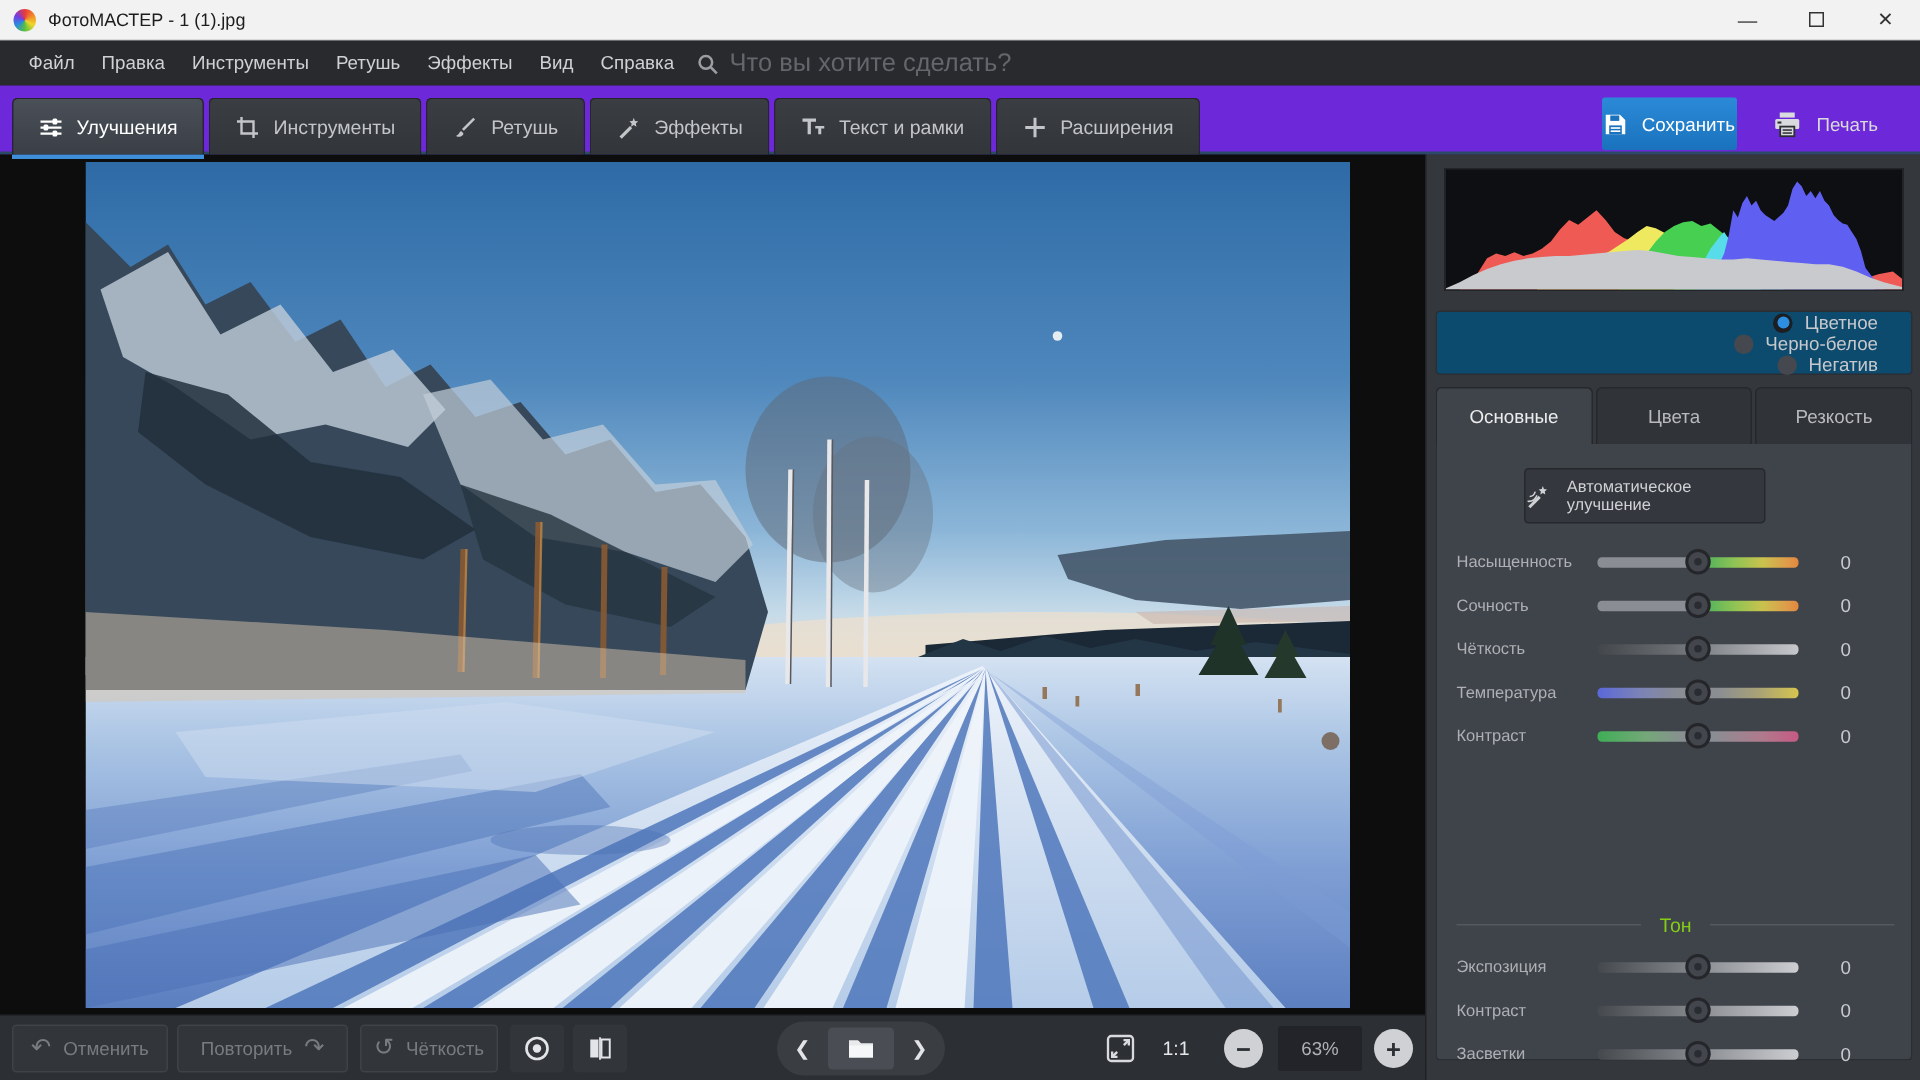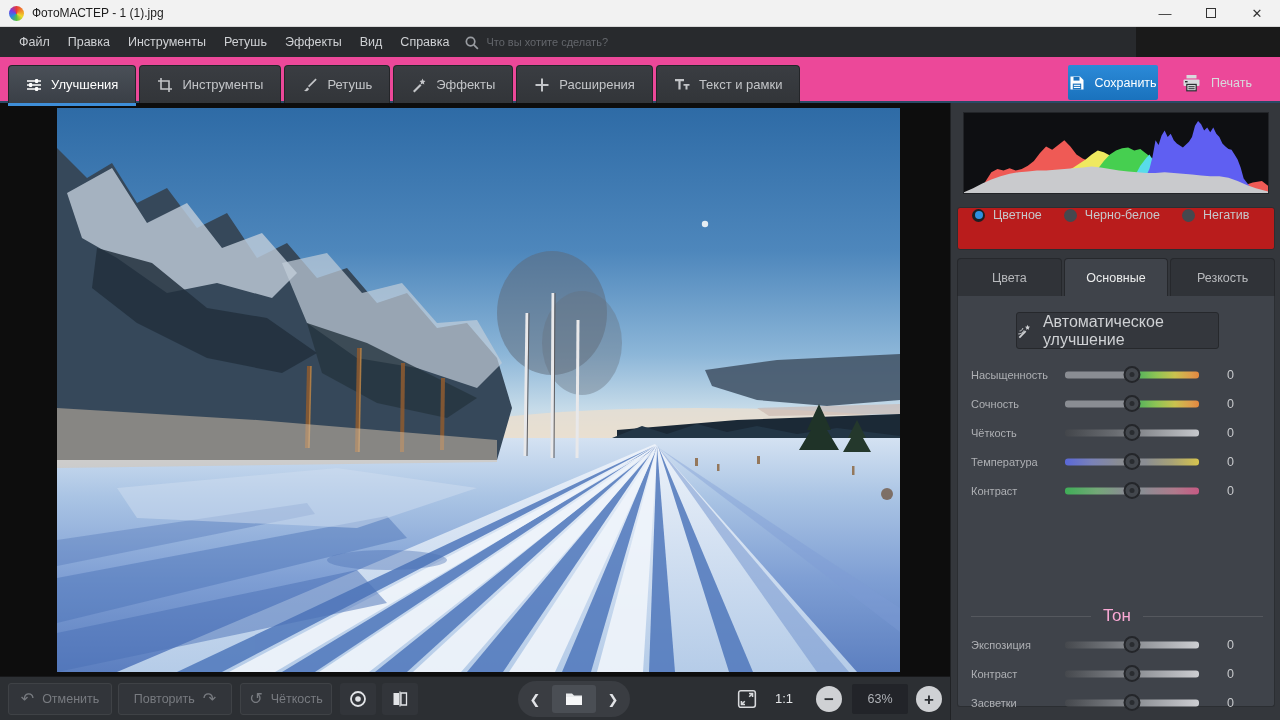--- a/index.html
+++ b/index.html
@@ -12,30 +12,30 @@
               background:#f2f2f2; display:flex; align-items:center; border-bottom:1px solid #d8d8d8; }
   .logo { width:15px; height:15px; border-radius:50%; margin:0 8px 0 9px;
           background:conic-gradient(#e83a3a,#f08a2a,#f0d82a,#58c040,#2a8ae0,#7a3ae0,#e83a3a); }
   .title-text { font-size:12px; color:#1c1c1c; }
   .win-controls { margin-left:auto; display:flex; height:100%; }
   .win-btn { width:46px; height:100%; display:flex; align-items:center; justify-content:center;
              color:#333; font-size:13px; cursor:default; }
   .win-btn .box { width:10px; height:10px; border:1px solid #333; display:block; }
 
   
-  .menubar { position:absolute; left:0; top:27px; width:1136px; height:30px;
+  .menubar { position:absolute; left:0; top:27px; width:1280px; height:30px;
              background:#282a2d; display:flex; align-items:center; padding-left:10px; }
   .menu-item { color:#cfd1d4; font-size:12.5px; padding:0 9px; height:100%;
                display:flex; align-items:center; cursor:default; }
   .menu-search { display:flex; align-items:center; gap:7px; margin-left:6px; }
-  .menu-search span { color:#63666b; font-size:11px; }
+  .menu-search span { color:#63666b; font-size:17px; }
 
   
   .tabbar { position:absolute; left:0; top:57px; width:1280px; height:46px;
-            background:#ec4899; display:flex; align-items:flex-end; padding-left:8px; }
+            background:#6d28d9; display:flex; align-items:flex-end; padding-left:8px; }
   .tabbar::after { content:""; position:absolute; left:0; bottom:0; width:1280px; height:2px;
                    background:#2a4a66; }
   .main-tab { position:relative; z-index:2; height:38px; display:flex; align-items:center; gap:9px;
               padding:0 17px; margin-right:3px; font-size:13px; color:#c3c5c8; cursor:default;
               background:linear-gradient(#3a3d42,#323539); border:1px solid #242629; border-bottom:none;
               border-radius:4px 4px 0 0; }
   .main-tab svg { width:16px; height:16px; }
   .main-tab.active { background:linear-gradient(#4a5058,#3a3f46); color:#fff;
                      box-shadow:0 3px 0 0 #3e8ed8; }
   .header-actions { position:absolute; right:14px; top:65px; display:flex; align-items:center; gap:10px; }
@@ -51,43 +51,43 @@
   .right-panel { position:absolute; left:950px; top:103px; width:330px; height:617px;
                  background:#34373c; border-left:1px solid #202225; }
 
   
   .hist-box { position:absolute; left:12px; top:9px; width:306px; height:82px;
               background:#0e0f12; border:1px solid #222428; }
   .hist-box svg { width:100%; height:100%; display:block; }
 
   
   .mode-box { position:absolute; left:6px; top:104px; width:318px; height:43px;
-              background:#b91c1c; border:1px solid #2b2e32; border-radius:3px;
-              display:flex; align-items:flex-start; padding-left:14px; }
+              background:#0c4a6e; border:1px solid #2b2e32; border-radius:3px;
+              display:flex; align-items:flex-end; padding-left:14px;flex-direction:column; }
   .radio-opt { display:flex; align-items:center; gap:8px; margin-right:22px; cursor:default; }
   .radio-dot { width:13px; height:13px; border-radius:50%; background:#45484e; position:relative; }
   .radio-opt.selected .radio-dot { background:#1c1e22; }
   .radio-opt.selected .radio-dot::after { content:""; position:absolute; left:2.5px; top:2.5px;
               width:8px; height:8px; border-radius:50%; background:#2e8fe0; }
   .radio-label { color:#c6c8cb; font-size:12.5px; }
 
   
   .panel-tabs { position:absolute; left:6px; top:155px; width:318px; height:38px; display:flex; gap:2px; }
   .panel-tab { flex:1; display:flex; align-items:center; justify-content:center;
                background:#303338; color:#b8bace; color:#b8babd; font-size:12.5px;
                border-radius:4px 4px 0 0; border:1px solid #26282c; border-bottom:none; cursor:default; }
   .panel-tab.active { background:#3f434a; color:#eceded; }
 
   
   .content-panel { position:absolute; left:6px; top:193px; width:318px; height:411px;
                    background:#3f434a; border-radius:0 0 3px 3px; border:1px solid #2b2e32; border-top:none; }
-  .auto-btn { position:absolute; left:58px; top:16px; width:203px; height:37px;
+  .auto-btn { position:absolute; left:58px; top:16px; width:161px; height:37px;
               background:#34373d; border:1px solid #26282c; border-radius:3px;
               display:flex; align-items:center; justify-content:flex-end; gap:9px;
-              color:#cfd1d4; font-size:16px; cursor:default; }
+              color:#cfd1d4; font-size:11px; cursor:default; }
 
   .slider-row { position:absolute; left:0; width:318px; height:29px; }
   .slider-label { position:absolute; left:13px; top:50%; transform:translateY(-50%);
                   color:#aeb0b4; font-size:11px; }
   .slider-track { position:absolute; left:107px; top:50%; transform:translateY(-50%);
                   width:134px; height:7px; border-radius:3px; cursor:default; }
   .slider-knob { position:absolute; left:50%; top:50%; transform:translate(-50%,-50%);
                  width:17px; height:17px; border-radius:50%; background:#43474d;
                  border:2px solid #24262a; }
   .slider-knob::after { content:""; position:absolute; left:4px; top:4px; width:5px; height:5px;
@@ -96,21 +96,21 @@
                   color:#c6c8cb; font-size:12.5px; }
   .track-saturation { background:linear-gradient(90deg,#8a8d93 0%,#8a8d93 49%,#57b35c 55%,#8ec454 68%,#c9c24e 82%,#de9c4b 94%,#e2873f 100%); }
   .track-clarity    { background:linear-gradient(90deg,#43464b 0%,#6a6d72 38%,#c6c8cc 100%); }
   .track-temperature{ background:linear-gradient(90deg,#5a68d8 0%,#7a82b8 20%,#8a8d93 40%,#8a8d93 60%,#a8a276 80%,#d6c44e 100%); }
   .track-tint       { background:linear-gradient(90deg,#3fae57 0%,#74a878 24%,#8a8d93 44%,#8a8d93 58%,#b07a8c 82%,#c65a84 100%); }
   .track-tone       { background:linear-gradient(90deg,#45484d 0%,#8e9196 55%,#cdced2 100%); }
 
   .tone-divider { position:absolute; left:0; top:310px; width:318px; height:20px;
                   display:flex; align-items:center; gap:12px; padding:0 13px; }
   .tone-divider .line { flex:1; height:1px; background:#55585e; }
-  .tone-divider .txt { color:#f9a8d4; font-size:17px; }
+  .tone-divider .txt { color:#84cc16; font-size:13px; }
 
   
   .toolbar { position:absolute; left:0; top:676px; width:950px; height:44px;
              background:#2c2f33; border-top:1px solid #17181a; }
   .tb-btn { position:absolute; top:6px; height:32px; background:#32353a; border:1px solid #3f4246;
             border-radius:3px; display:flex; align-items:center; justify-content:center; gap:8px;
             color:#787b80; font-size:12.5px; cursor:default; }
   .tb-icon-btn { position:absolute; top:6px; width:36px; height:32px; background:#32353a;
                  border-radius:3px; display:flex; align-items:center; justify-content:center; cursor:default; }
   .arrow-glyph { font-size:16px; line-height:1; }
@@ -206,33 +206,33 @@
           <svg viewBox="0 0 16 16" fill="currentColor">
             <path d="M2 14 L9 7 L10.5 8.5 L3.5 15.5 Z"></path>
             <path d="M11.5 1.5 L12.3 3.6 L14.4 3.9 L12.9 5.4 L13.3 7.5 L11.5 6.4 L9.7 7.5 L10.1 5.4 L8.6 3.9 L10.7 3.6 Z"></path>
           </svg>
         </span>
         <span>Эффекты</span>
       </div>
       <div class="main-tab">
         <span style="display: flex; width: 16px; height: 16px;">
           <svg viewBox="0 0 16 16" fill="currentColor">
-            <path d="M7 1.5 H9 V7 H14.5 V9 H9 V14.5 H7 V9 H1.5 V7 H7 Z"></path>
+            <path d="M1 2 H10 V4.2 H6.6 V12.5 H4.4 V4.2 H1 Z"></path>
+            <path d="M9.5 7 H15.5 V8.7 H13.5 V12.5 H11.5 V8.7 H9.5 Z"></path>
           </svg>
         </span>
-        <span>Расширения</span>
+        <span>Текст и рамки</span>
       </div>
       <div class="main-tab">
         <span style="display: flex; width: 16px; height: 16px;">
           <svg viewBox="0 0 16 16" fill="currentColor">
-            <path d="M1 2 H10 V4.2 H6.6 V12.5 H4.4 V4.2 H1 Z"></path>
-            <path d="M9.5 7 H15.5 V8.7 H13.5 V12.5 H11.5 V8.7 H9.5 Z"></path>
+            <path d="M7 1.5 H9 V7 H14.5 V9 H9 V14.5 H7 V9 H1.5 V7 H7 Z"></path>
           </svg>
         </span>
-        <span>Текст и рамки</span>
+        <span>Расширения</span>
       </div>
     </div>
   <div class="header-actions">
     <div class="save-btn">
       <svg width="16" height="16" viewBox="0 0 16 16">
           <path d="M1.5 1.5 H11 L14.5 5 V14.5 H1.5 Z" fill="#fff"></path>
           <rect x="4.5" y="2" width="6" height="3.6" fill="#1a72bd"></rect>
           <rect x="3.8" y="8.6" width="8.4" height="5.9" fill="#1a72bd"></rect>
           <rect x="4.8" y="9.8" width="6.4" height="1.1" fill="#fff"></rect>
           <rect x="4.8" y="11.9" width="6.4" height="1.1" fill="#fff"></rect>
@@ -369,22 +369,22 @@
         <div class="radio-opt">
           <div class="radio-dot"></div>
           <span class="radio-label">Черно-белое</span>
         </div>
         <div class="radio-opt">
           <div class="radio-dot"></div>
           <span class="radio-label">Негатив</span>
         </div>
       </div>
     <div class="panel-tabs" id="panel-tabs">
+        <div class="panel-tab active">Основные</div>
         <div class="panel-tab">Цвета</div>
-        <div class="panel-tab active">Основные</div>
         <div class="panel-tab">Резкость</div>
       </div>
     <div class="content-panel">
       <div class="auto-btn">
         <svg width="20" height="18" viewBox="0 0 20 18">
           <path d="M2 16 L9.5 8.5 L11 10 L3.5 17.5 Z" fill="#cfd1d4"></path>
           <path d="M12.5 1.5 L13.3 3.6 L15.5 3.9 L13.9 5.4 L14.3 7.6 L12.5 6.5 L10.7 7.6 L11.1 5.4 L9.5 3.9 L11.7 3.6 Z" fill="#cfd1d4"></path>
           <path d="M3 9 C5 9 6.5 7.5 7 5.5 M1.5 12.5 C4.5 12.7 7.2 11 8.3 8.2" stroke="#cfd1d4" stroke-width="1.1" fill="none"></path>
         </svg>
         <span>Автоматическое улучшение</span>

